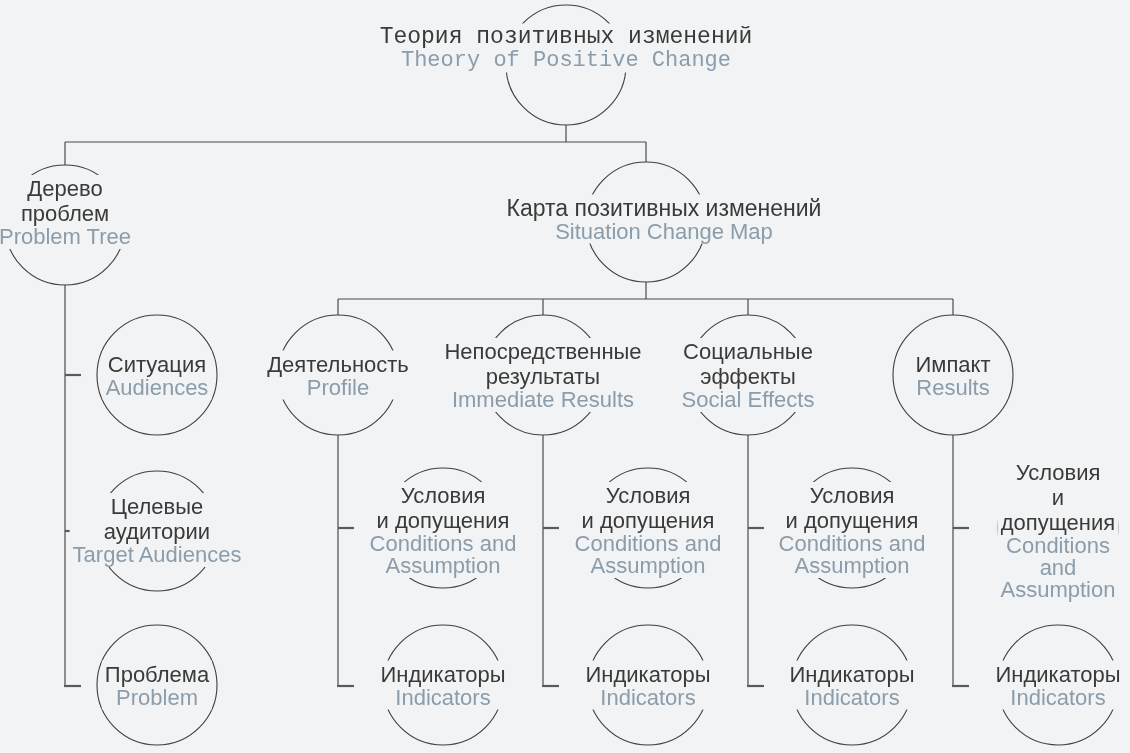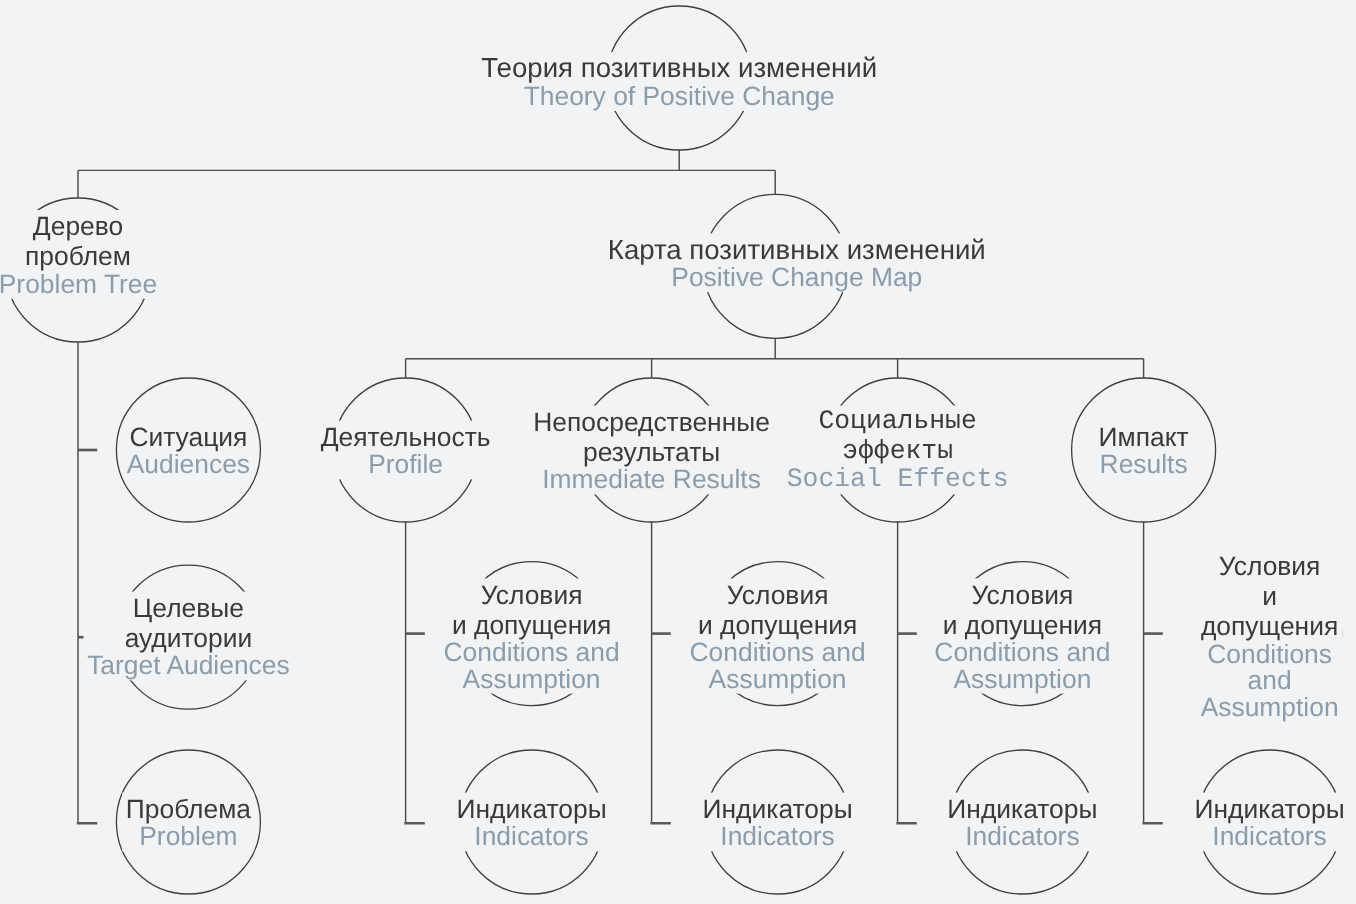--- a/index.html
+++ b/index.html
@@ -101,34 +101,34 @@
     <circle cx="443" cy="528" r="60"></circle>
     <circle cx="648" cy="528" r="60"></circle>
     <circle cx="852" cy="528" r="60"></circle>
     <circle cx="1058" cy="528" r="60"></circle>
     <circle cx="443" cy="685" r="60"></circle>
     <circle cx="648" cy="685" r="60"></circle>
     <circle cx="852" cy="685" r="60"></circle>
     <circle cx="1058" cy="685" r="60"></circle>
   </svg>
 
-  <div class="node big" style="left:566px; top:68px;">
+  <div class="node big" style="left:566px; top:48px;font-family:Liberation Mono, monospace;">
     <div class="ru">Теория позитивных изменений</div>
     <div class="en">Theory of Positive Change</div>
   </div>
 
   <div class="node" style="left:65px; top:212px;">
     <div class="ru">Дерево
 проблем</div>
     <div class="en">Problem Tree</div>
   </div>
 
   <div class="node big" style="left:664px; top:219px;">
     <div class="ru">Карта позитивных изменений</div>
-    <div class="en">Positive Change Map</div>
+    <div class="en">Situation Change Map</div>
   </div>
 
   <div class="node" style="left:157px; top:375px;">
     <div class="ru">Ситуация</div>
     <div class="en">Audiences</div>
   </div>
 
   <div class="node" style="left:157px; top:530px;">
     <div class="ru">Целевые
 аудитории</div>
@@ -144,21 +144,21 @@
     <div class="ru">Деятельность</div>
     <div class="en">Profile</div>
   </div>
 
   <div class="node" style="left:543px; top:375px;">
     <div class="ru">Непосредственные
 результаты</div>
     <div class="en">Immediate Results</div>
   </div>
 
-  <div class="node" style="left:748px; top:375px;font-family:Liberation Mono, monospace;">
+  <div class="node" style="left:748px; top:375px;">
     <div class="ru">Социальные
 эффекты</div>
     <div class="en">Social Effects</div>
   </div>
 
   <div class="node" style="left:953px; top:375px;">
     <div class="ru">Импакт</div>
     <div class="en">Results</div>
   </div>
 

